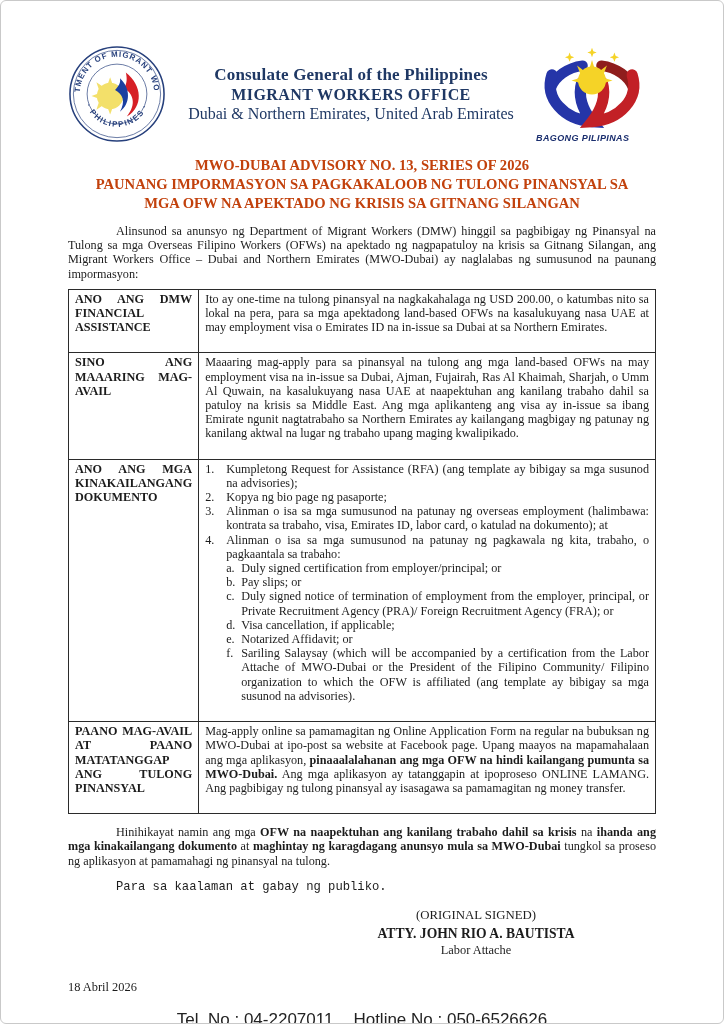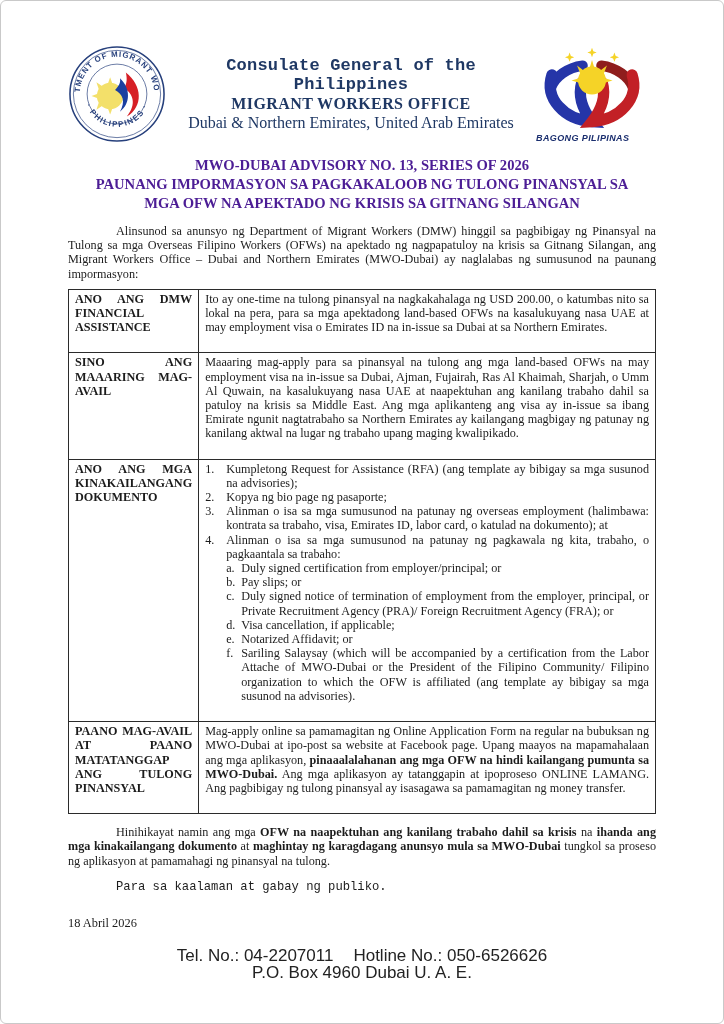--- a/index.html
+++ b/index.html
@@ -10,27 +10,27 @@
   body{background:#ffffff;font-family:"Liberation Serif", serif;color:var(--text);}
   .page{
     width:724px;height:1024px;background:#fff;
     border:1px solid #c9c9c9;border-radius:6px;
     padding:42px 67px 0;overflow:hidden;
   }
   
   .hdr{display:flex;align-items:center;height:102px;}
   .seal{width:98px;flex:none;}
   .hdr-center{flex:1;text-align:center;padding:0 4px;}
-  .consulate{font-family:Liberation Mono, monospace;font-weight:700;font-size:17px;color:var(--navy);letter-spacing:.2px;}
+  .consulate{font-family:Liberation Serif, serif;font-weight:700;font-size:17px;color:var(--navy);letter-spacing:.2px;}
   .office{font-family:"Liberation Serif", serif;font-weight:700;font-size:16px;color:var(--navy);letter-spacing:.4px;margin-top:1px;}
   .loc{font-size:16px;color:var(--navy);margin-top:1px;}
   .bagong{width:120px;flex:none;}
   .bagong-caption{font-family:"Liberation Sans", sans-serif;font-weight:700;font-style:italic;font-size:9px;color:#1a2e6e;letter-spacing:.4px;margin-top:-2px;}
   
-  .title-block{margin-top:11px;text-align:center;font-weight:700;font-size:14.6px;line-height:19px;color:#4c1d95;}
+  .title-block{margin-top:11px;text-align:center;font-weight:700;font-size:14.6px;line-height:19px;color:#c2410c;}
   
   .para{margin-top:11px;font-size:12.2px;line-height:14.2px;text-align:justify;text-indent:48px;}
   
   table.advisory{width:100%;margin-top:8px;border-collapse:collapse;font-size:12.2px;line-height:14.2px;}
   table.advisory td{border:1px solid var(--border);vertical-align:top;padding:2px 6px 18px;}
   td.label{width:104px;font-weight:700;text-align:justify;padding:2px 5px 3px;}
   td.content{text-align:justify;}
   .doc-item{display:flex;gap:7px;}
   .doc-num{flex:none;width:14px;}
   .doc-text{flex:1;text-align:justify;}
@@ -182,20 +182,25 @@
         <td class="label">PAANO MAG-AVAIL AT PAANO MATATANGGAP ANG TULONG PINANSYAL</td>
         <td class="content"><span>Mag-apply online sa pamamagitan ng Online Application Form na regular na bubuksan ng MWO-Dubai at ipo-post sa website at Facebook page. Upang maayos na mapamahalaan ang mga aplikasyon, </span><b>pinaaalalahanan ang mga OFW na hindi kailangang pumunta sa MWO-Dubai.</b><span> Ang mga aplikasyon ay tatanggapin at ipoproseso ONLINE LAMANG. Ang pagbibigay ng tulong pinansyal ay isasagawa sa pamamagitan ng money transfer.</span></td>
       </tr>
     </tbody>
   </table>
 
   <p class="para"><span>Hinihikayat namin ang mga </span><b>OFW na naapektuhan ang kanilang trabaho dahil sa krisis</b><span> na </span><b>ihanda ang mga kinakailangang dokumento</b><span> at </span><b>maghintay ng karagdagang anunsyo mula sa MWO-Dubai</b><span> tungkol sa proseso ng aplikasyon at pamamahagi ng pinansyal na tulong.</span></p>
 
   <p class="note">Para sa kaalaman at gabay ng publiko.</p>
 
+  <div class="signature">
+    <div class="sig-signed">(ORIGINAL SIGNED)</div>
+    <div class="sig-name">ATTY. JOHN RIO A. BAUTISTA</div>
+    <div class="sig-pos">Labor Attache</div>
+  </div>
 
   <div class="date">18 Abril 2026</div>
 
   <div class="footer">
     <div class="footer-row">
       <span>Tel. No.: 04-2207011</span>
       <span>Hotline No.: 050-6526626</span>
     </div>
     <div>P.O. Box 4960 Dubai U. A. E.</div>
   </div>

